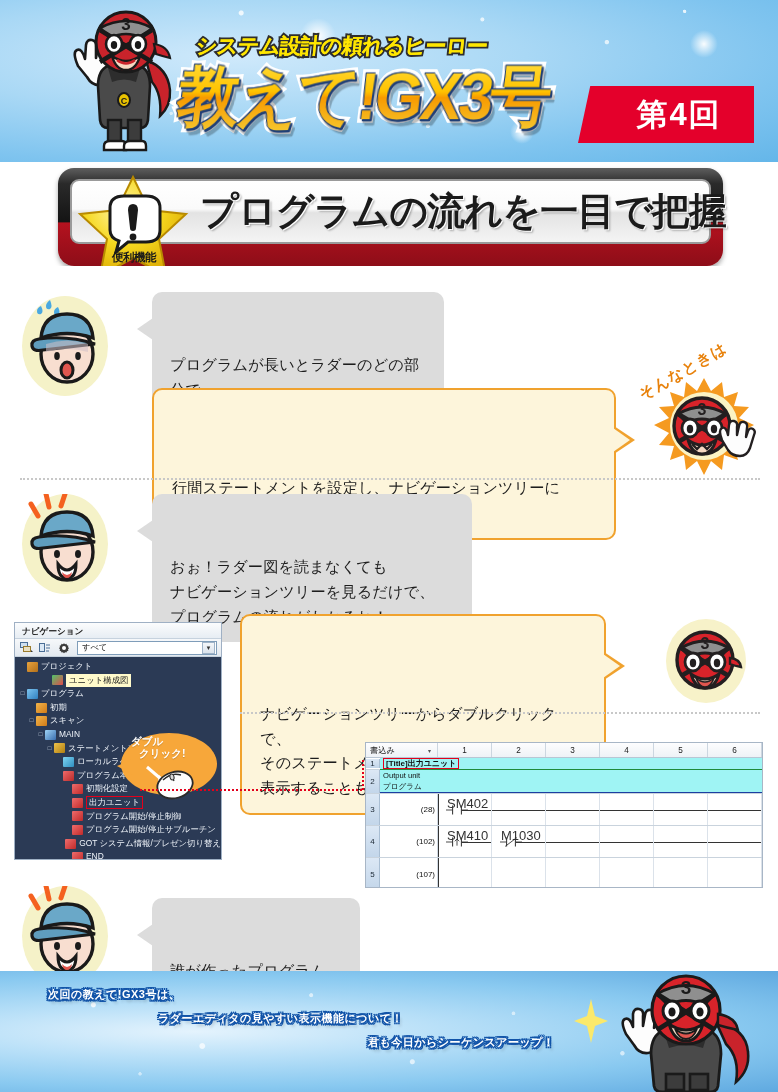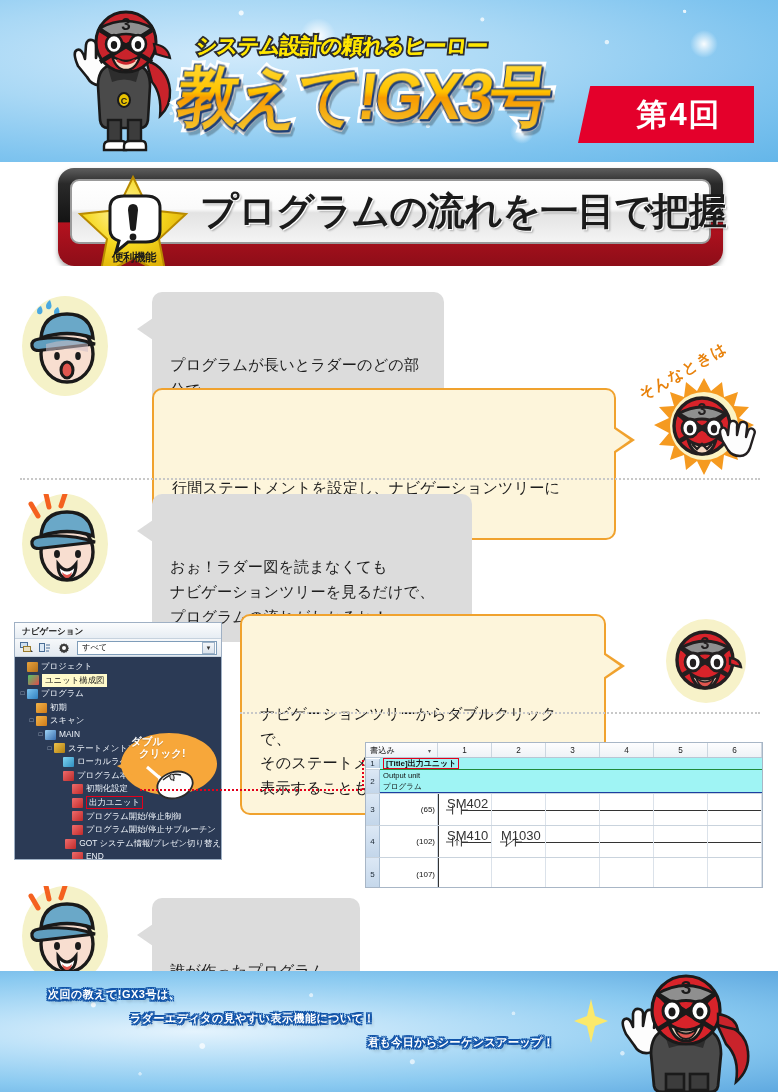--- a/index.html
+++ b/index.html
@@ -380,21 +380,21 @@
   .footer-lines { position: absolute; left: 48px; top: 16px; }
   .fline {
     font-size: 11px; font-weight: 800; color: #ffffff;
     letter-spacing: 0.5px; white-space: nowrap;
     text-shadow: -2px -2px 0 #1153a8, 2px -2px 0 #1153a8, -2px 2px 0 #1153a8, 2px 2px 0 #1153a8,
                  0 -2px 0 #1153a8, 0 2px 0 #1153a8, -2px 0 0 #1153a8, 2px 0 0 #1153a8,
                  3px 4px 3px rgba(0,0,0,.2);
     margin-bottom: 9px;
   }
   .fline.i1 { margin-left: 0; }
-  .fline.i2 { margin-left: 82px; }
+  .fline.i2 { margin-left: 110px; }
   .fline.i3 { margin-left: 320px; }
   .hero-foot { position: absolute; right: 12px; bottom: 0; width: 160px; height: 118px; }
   .spark-foot { position: absolute; right: 170px; top: 28px; width: 34px; height: 44px; }
 </style>
 </head>
 <body>
 
 <div id="page">
 
   <div class="banner">
@@ -612,21 +612,21 @@
         <span>すべて</span>
         <span class="arrow">▼</span>
       </div>
     </div>
     <div class="tree" id="tree-container">
         <div class="tnode" style="padding-left: 3px;">
           <span class="exp"></span>
           <span class="ico ico-proj"></span>
           <span class="lbl">プロジェクト</span>
         </div>
-        <div class="tnode highlight-row" style="padding-left: 4px;">
+        <div class="tnode highlight-row" style="padding-left: 28px;">
           <span class="exp"></span>
           <span class="ico ico-unit"></span>
           <span class="lbl hl-yellow">ユニット構成図</span>
         </div>
         <div class="tnode" style="padding-left: 3px;">
           <span class="exp" style="font-size: 6px;">□</span>
           <span class="ico ico-prog"></span>
           <span class="lbl">プログラム</span>
         </div>
         <div class="tnode" style="padding-left: 12px;">
@@ -733,21 +733,21 @@
     <div class="ld-row ld-cmt-row">
       <div class="ld-rownum">2</div>
       <div class="tcell">
         <div>Output unit</div>
         <div>プログラム</div>
       </div>
     </div>
 
     <div class="ld-row ld-grid-row">
       <div class="ld-rownum">3</div>
-      <div class="ld-step">(65)</div>
+      <div class="ld-step">(28)</div>
       <div class="ld-cols">
         <div class="rail"></div>
         <div class="ld-col">
           <span class="devlabel" style="left:9px;top:2px;">SM402</span>
           <svg class="contact" style="left:8px;" viewBox="0 0 30 16">
             <path d="M0 8 H9 M21 8 H30" stroke="#333" stroke-width="1.2"></path>
             <path d="M9 2 V14 M21 2 V14" stroke="#333" stroke-width="1.4"></path>
           </svg>
           <div class="wire" style="left:24px;right:0;"></div>
         </div>

